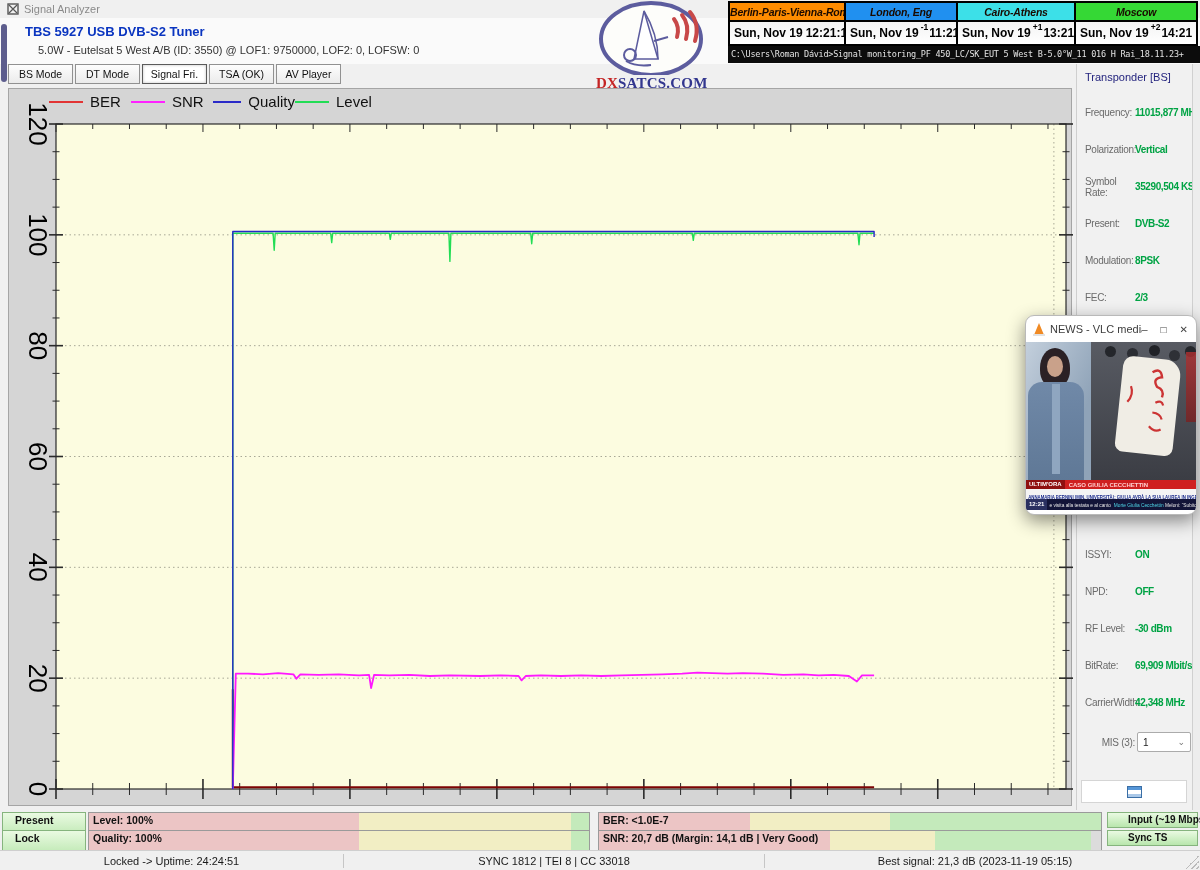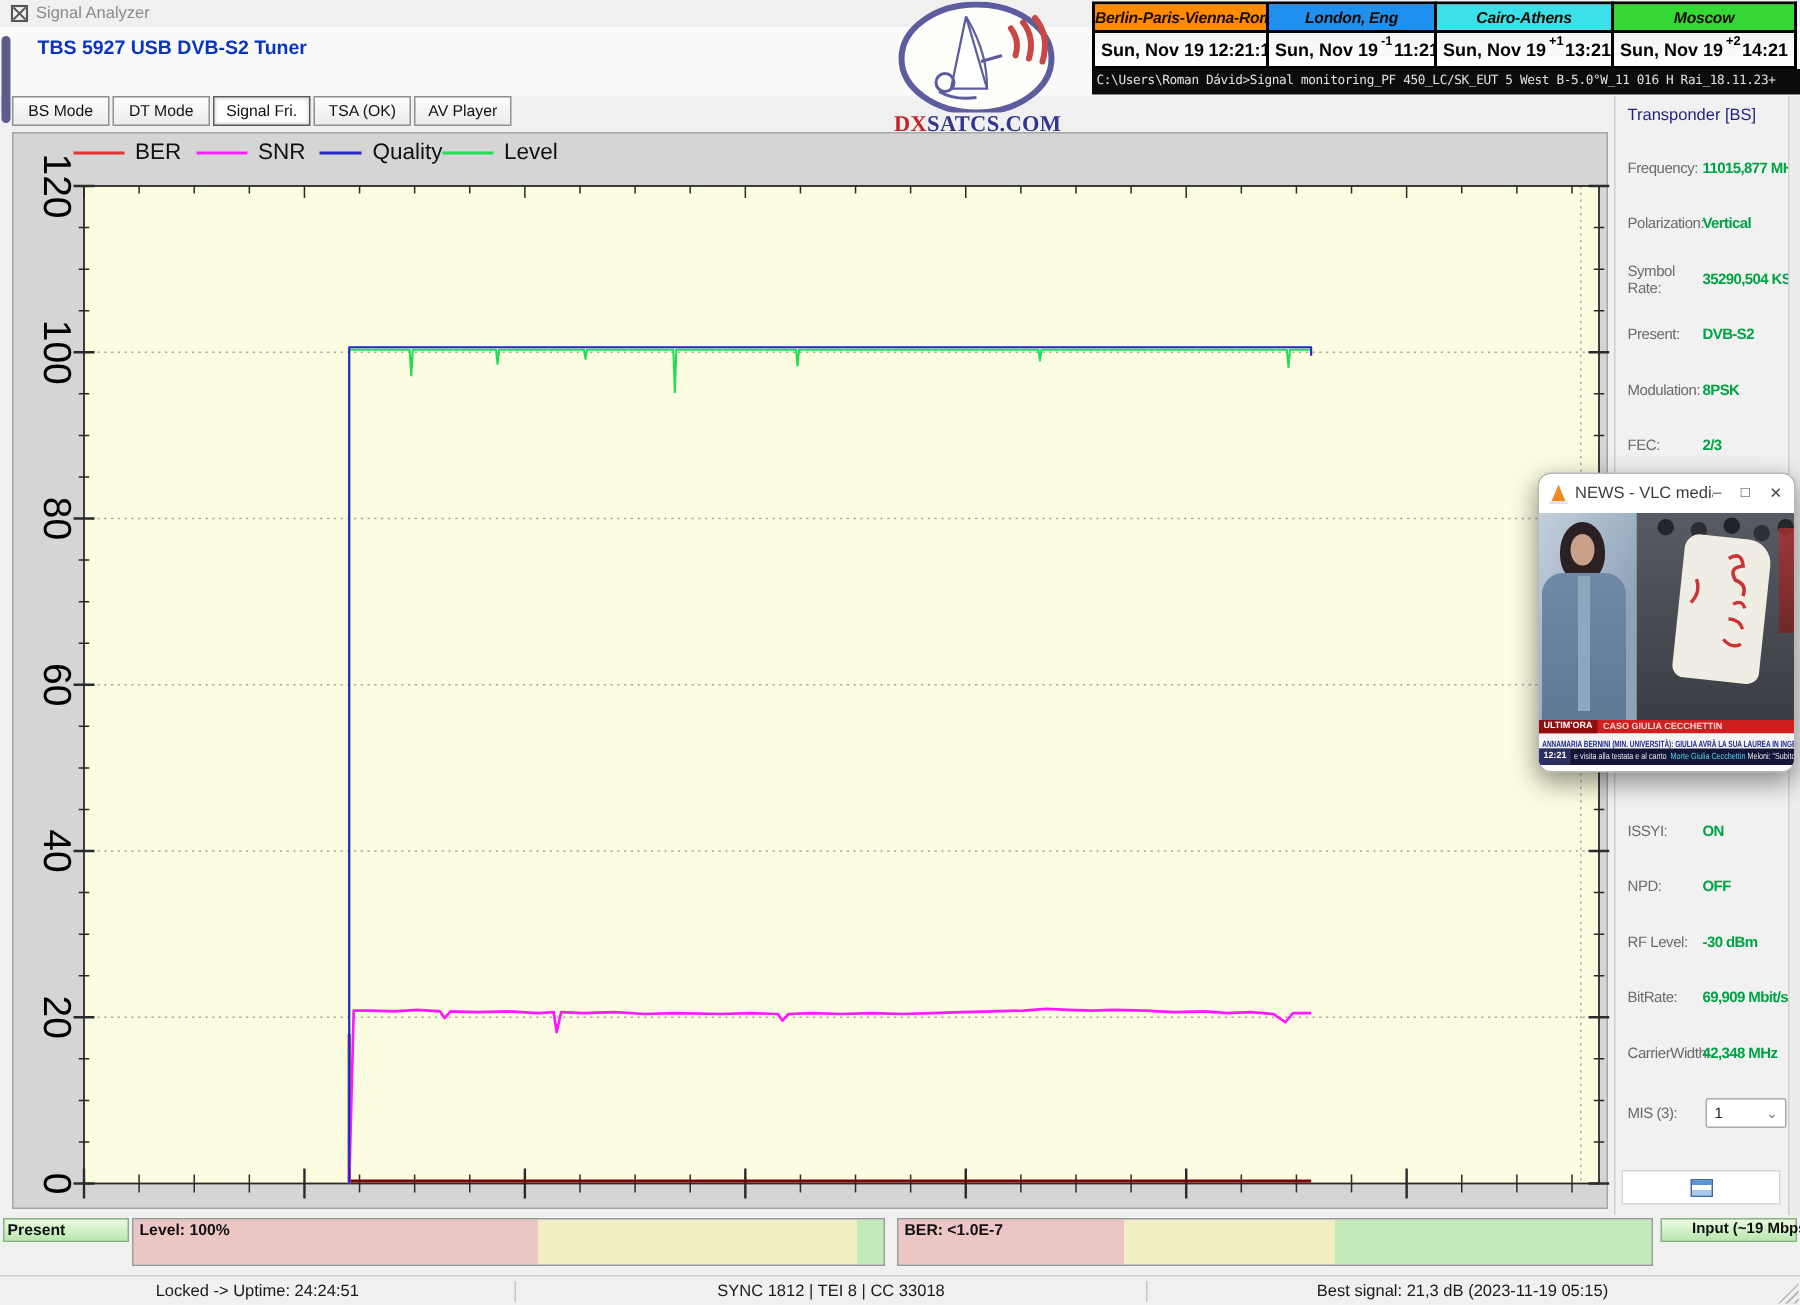--- a/index.html
+++ b/index.html
@@ -45,21 +45,21 @@
   .chart-svg { position:absolute; left:0; top:0; }
 
   
   .sidebar { position:absolute; left:1076px; top:64px; width:116px; height:746px; background:#f1f1f1; border-left:1px solid #cfcfcf; }
   .sidebar-title { padding:7px 0 0 8px; font-size:11px; color:#24247e; }
   .sb-fields-top { position:absolute; top:30px; left:0; width:116px; }
   .sb-fields-bottom { position:absolute; top:472px; left:0; width:116px; }
   .sb-row { height:37px; display:flex; align-items:center; padding-left:8px; }
   .sb-label { width:50px; font-size:10px; color:#6b6b6b; letter-spacing:-0.3px; flex:none; }
   .sb-value { font-size:10px; font-weight:bold; color:#00a344; letter-spacing:-0.4px; white-space:nowrap; }
-  .sb-mis { position:absolute; top:665px; left:0; width:116px; height:26px; display:flex; align-items:center; padding-left:8px; }
+  .sb-mis { position:absolute; top:665px; left:0; width:116px; height:26px; display:flex; align-items:center; padding-left:8px;text-align:right; }
   .mis-select { width:54px; height:20px; margin-left:2px; background:#fff; border:1px solid #ababab; border-radius:2px; display:flex; align-items:center; justify-content:space-between; padding:0 5px; font-size:10px; color:#222; }
   .mis-select .chev { color:#777; font-size:9px; }
   .sb-button { position:absolute; top:716px; left:4px; width:106px; height:23px; background:#fff; border:1px solid #d5d5d5; display:flex; align-items:center; justify-content:center; }
   .ts-icon { width:15px; height:12px; border:1px solid #3a6ea5; background:linear-gradient(#5596d8 0 33%,#ffffff 33% 66%,#aac8e8 66% 100%); }
 
   .vscrollbar { position:absolute; left:1192px; top:64px; width:8px; height:746px; background:#ededed; border-left:1px solid #d0d0d0; }
   .vscroll-thumb { position:absolute; left:1px; top:24px; width:6px; height:58px; background:#5d5d8d; border-radius:3px; }
 
   
   .vlc { position:absolute; left:1025px; top:315px; width:172px; height:200px; background:#fff; border-radius:9px; box-shadow:0 6px 18px rgba(0,0,0,.45); z-index:20; overflow:hidden; border:1px solid #b9b9b9; }
@@ -83,21 +83,21 @@
   .band-red .tag2 { color:#ffd0d0; font-size:6px; font-weight:bold; padding-left:4px; }
   .band-white { height:10px; background:#f4f4f4; line-height:10px; white-space:nowrap; overflow:hidden; }
   .band-white span { display:inline-block; font-size:6px; font-weight:bold; color:#1a2a8c; transform:scaleX(0.72); transform-origin:left; padding-left:3px; }
   .band-ticker { height:11px; background:#121438; display:flex; align-items:center; white-space:nowrap; overflow:hidden; }
   .band-ticker .t-time { background:#2a3060; color:#fff; font-size:6px; font-weight:bold; padding:0 3px; line-height:11px; flex:none; }
   .band-ticker .t-body { font-size:6px; color:#e8e8e8; transform:scaleX(0.8); transform-origin:left; padding-left:3px; }
   .band-ticker .cyan { color:#4fd8e8; }
 
   
   .sig-row { position:absolute; left:0; width:1200px; height:16px; }
-  .flagbox { position:absolute; left:2px; top:0; width:84px; height:16px; background:linear-gradient(#eafae2,#b9e6ad); border:1px solid #86b47e; font-size:10.5px; font-weight:bold; color:#111; line-height:14px; padding-left:2px; }
+  .flagbox { position:absolute; left:2px; top:0; width:84px; height:28px; background:linear-gradient(#eafae2,#b9e6ad); border:1px solid #86b47e; font-size:10.5px; font-weight:bold; color:#111; line-height:14px; padding-left:12px; }
   .pbar { position:absolute; top:0; height:32px; border:1px solid #9a9a9a; font-size:10.5px; font-weight:bold; color:#111; line-height:14px; padding-left:4px; white-space:nowrap; overflow:hidden; }
   .bar-level    { left:88px;  width:502px; background:linear-gradient(90deg,#ecc5c5 0 54%,#f2eec4 54% 96.5%,#c4eabb 96.5% 100%); }
   .bar-ber      { left:598px; width:504px; background:linear-gradient(90deg,#ecc5c5 0 30%,#f2eec4 30% 58%,#c4eabb 58% 100%); }
   .bar-quality  { left:88px;  width:502px; background:linear-gradient(90deg,#ecc5c5 0 54%,#f2eec4 54% 96.5%,#c4eabb 96.5% 100%); }
   .bar-snr      { left:598px; width:504px; background:linear-gradient(90deg,#ecc5c5 0 46%,#f2eec4 46% 67%,#c4eabb 67% 98%,#dcdcdc 98% 100%); }
   .rightbox { position:absolute; left:1107px; top:0; width:91px; height:16px; background:linear-gradient(#eafae2,#b9e6ad); border:1px solid #86b47e; font-size:10px; font-weight:bold; color:#111; line-height:14px; padding-left:20px; white-space:nowrap; }
 
   
   .statusbar { position:absolute; left:0; top:850px; width:1200px; height:20px; background:#f0f0f0; border-top:1px solid #cfcfcf; font-size:11px; color:#1a1a1a; }
   .sb-cell { position:absolute; top:0; height:20px; line-height:20px; text-align:center; overflow:hidden; white-space:nowrap; }
@@ -113,20 +113,21 @@
   <div class="titlebar">
     <svg class="app-icon" viewBox="0 0 12 12">
       <rect x="1" y="1" width="10" height="10" fill="none" stroke="#555" stroke-width="1.4"></rect>
       <path d="M2 10 L10 2 M2 2 L10 10" stroke="#555" stroke-width="1.2" fill="none"></path>
     </svg>
     <span class="app-title">Signal Analyzer</span>
   </div>
 
   <div class="header">
     <div class="device-title">TBS 5927 USB DVB-S2 Tuner</div>
+    <div class="device-sub">5.0W - Eutelsat 5 West A/B (ID: 3550) @ LOF1: 9750000, LOF2: 0, LOFSW: 0</div>
   </div>
 
   <div class="clocks">
     <div class="clock">
       <div class="clock-head" style="background: rgb(255, 140, 0);">Berlin-Paris-Vienna-Roma</div>
       <div class="clock-time">
           <span>Sun, Nov 19</span>
           <span><span class="off"></span><span>12:21:17</span></span>
         </div>
     </div>
@@ -436,20 +437,26 @@
       <span class="t-body"><span>e visita alla testata e al canto</span>&nbsp;&nbsp;<span class="cyan">Morte Giulia Cecchettin</span>&nbsp;<span>Meloni: “Subito pieno fuoco su dramma inacce…</span></span>
     </div>
   </div>
 
   <div class="sig-row" style="top:812px">
     <div class="flagbox">Present</div>
     <div class="pbar bar-level">Level: 100%</div>
     <div class="pbar bar-ber">BER: &lt;1.0E-7</div>
     <div class="rightbox">Input (~19 Mbps)</div>
   </div>
+  <div class="sig-row" style="top:830px">
+    <div class="flagbox">Lock</div>
+    <div class="pbar bar-quality">Quality: 100%</div>
+    <div class="pbar bar-snr">SNR: 20,7 dB (Margin: 14,1 dB | Very Good)</div>
+    <div class="rightbox">Sync TS</div>
+  </div>
 
   <div class="statusbar">
     <div class="sb-cell" style="left:0;width:343px">Locked -&gt; Uptime: 24:24:51</div>
     <div class="sb-sep" style="left:343px"></div>
     <div class="sb-cell" style="left:344px;width:420px">SYNC 1812 | TEI 8 | CC 33018</div>
     <div class="sb-sep" style="left:764px"></div>
     <div class="sb-cell" style="left:765px;width:420px">Best signal: 21,3 dB (2023-11-19 05:15)</div>
     <div class="grip"></div>
   </div>
 

